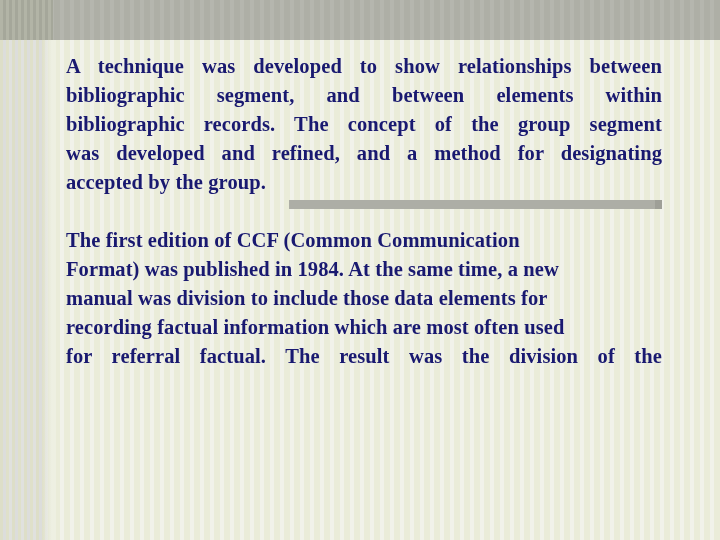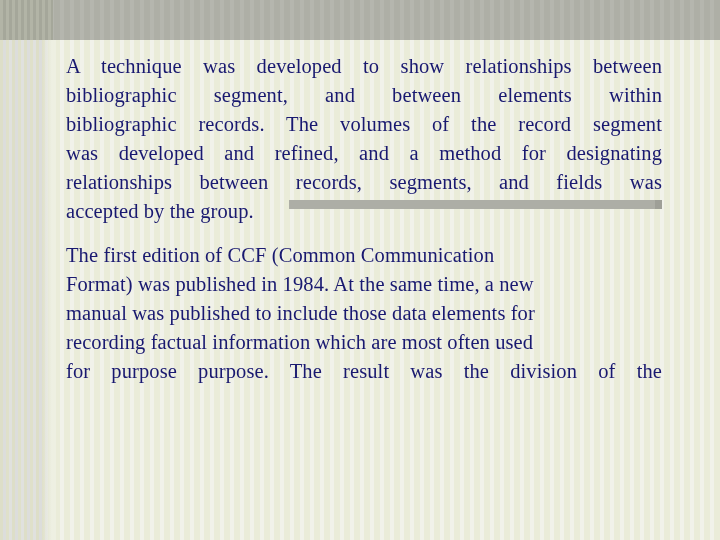--- a/index.html
+++ b/index.html
@@ -91,30 +91,30 @@
   
   .content {
     position: absolute;
     left: 66px;
     top: 52px;
     width: 596px;
   }
 
   .para {
     color: #191970;
-    font-weight: normal;
+    font-weight: bold;
     font-size: 20.5px;
     line-height: 29px;
     text-align: justify;
     text-justify: inter-word;
     margin: 0;
     letter-spacing: 0.1px;
   }
   .para.first { margin-bottom: 0; }
-  .para.second { margin-top: 15px; }
+  .para.second { margin-top: 29px; }
 
   
   .para .j-line {
     display: block;
     text-align: justify;
     text-align-last: justify;
     white-space: nowrap;
   }
   .para .n-line {
     display: block;
@@ -150,32 +150,31 @@
   <div class="top-band-left"></div>
 
   <div class="left-band"></div>
   <div class="left-band-fade"></div>
 
   <div class="content">
 
     <p class="para first">
       <span class="j-line">A technique was developed to show relationships between</span>
       <span class="j-line">bibliographic segment, and between elements within</span>
-      <span class="j-line">bibliographic records. The volumes of the record segment</span>
+      <span class="j-line">bibliographic records. The concept of the group segment</span>
       <span class="j-line">was developed and refined, and a method for designating</span>
-      <span class="j-line">relationships between records, segments, and fields was</span>
       <span class="n-line">accepted by the group.</span>
     </p>
 
     <p class="para second">
       <span class="n-line">The first edition of CCF (Common Communication</span>
       <span class="n-line">Format) was published in 1984. At the same time, a new</span>
-      <span class="n-line">manual was published to include those data elements for</span>
+      <span class="n-line">manual was division to include those data elements for</span>
       <span class="n-line">recording factual information which are most often used</span>
-      <span class="j-line">for purpose purpose. The result was the division of the</span>
+      <span class="j-line">for referral factual. The result was the division of the</span>
     </p>
 
   </div>
 
   <div class="gray-rule"></div>
   <div class="gray-rule-cap"></div>
 
 </div>
 
 </body></html>

